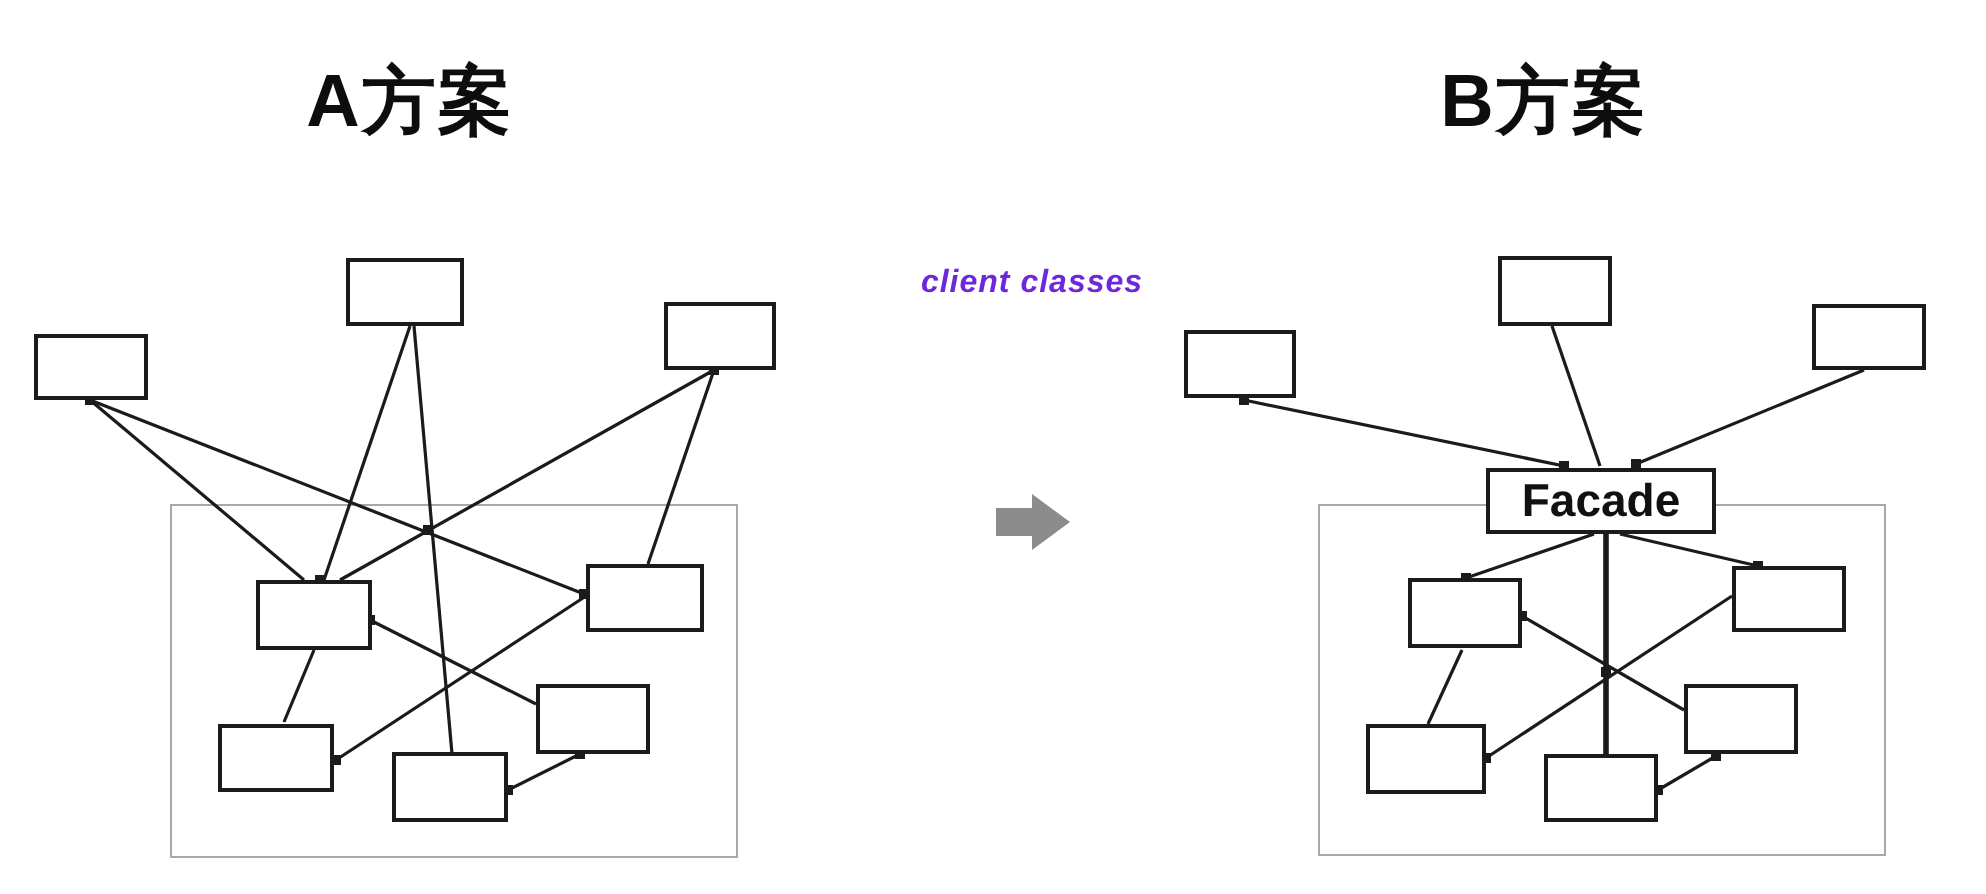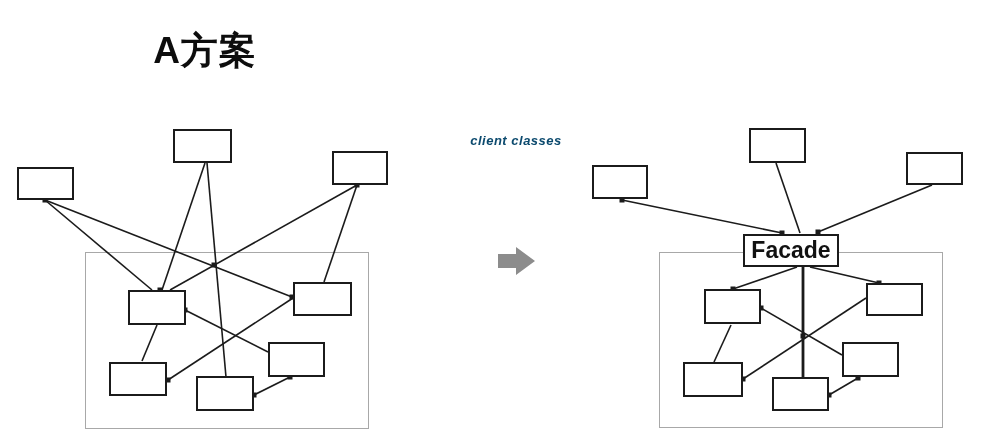--- a/index.html
+++ b/index.html
@@ -16,24 +16,24 @@
     transform: translateX(-50%);
     font-size: 37px;
     font-weight: bold;
     color: #0d0d0d;
     white-space: nowrap;
     letter-spacing: 1px;
   }
   .caption {
     position: absolute;
     transform: translateX(-50%);
-    font-size: 13px;
+    font-size: 16px;
     font-weight: bold;
     font-style: italic;
-    color: #0c4a6e;
+    color: #6d28d9;
     white-space: nowrap;
     letter-spacing: 0.5px;
   }
   .container-box {
     position: absolute;
     border: 1px solid #a8a8a8;
     background: transparent;
     box-sizing: border-box;
     z-index: 1;
   }
@@ -65,20 +65,21 @@
     z-index: 2;
   }
 </style>
 </head>
 <body>
 
 <div class="canvas">
 
   <div class="plan-title" style="left:205px; top:26px;">A方案</div>
 
+  <div class="plan-title" style="left:772px; top:26px;">B方案</div>
 
   <div class="caption" style="left:516px; top:133px;">client classes</div>
 
 
   <svg class="arrow-icon" style="left:494px; top:243px;" width="46" height="36" viewBox="0 0 46 36">
     <polygon points="4,11 22,11 22,4 41,18 22,32 22,25 4,25" fill="#8c8c8c"></polygon>
   </svg>
 
   <svg id="edges-layer" width="993" height="447" viewBox="0 0 993 447">
       <line x1="45" y1="200" x2="152" y2="290" stroke="#1b1b1b" stroke-width="1.6"></line>
@@ -128,19 +129,19 @@
     <div class="node-box" style="left: 332px; top: 151px; width: 56px; height: 34px; border-color: rgb(27, 27, 27); background: rgb(255, 255, 255);"></div>
     <div class="node-box" style="left: 128px; top: 290px; width: 58px; height: 35px; border-color: rgb(27, 27, 27); background: rgb(255, 255, 255);"></div>
     <div class="node-box" style="left: 293px; top: 282px; width: 59px; height: 34px; border-color: rgb(27, 27, 27); background: rgb(255, 255, 255);"></div>
     <div class="node-box" style="left: 109px; top: 362px; width: 58px; height: 34px; border-color: rgb(27, 27, 27); background: rgb(255, 255, 255);"></div>
     <div class="node-box" style="left: 196px; top: 376px; width: 58px; height: 35px; border-color: rgb(27, 27, 27); background: rgb(255, 255, 255);"></div>
     <div class="node-box" style="left: 268px; top: 342px; width: 57px; height: 35px; border-color: rgb(27, 27, 27); background: rgb(255, 255, 255);"></div>
     <div class="container-box" style="left: 659px; top: 252px; width: 284px; height: 176px; border-color: rgb(168, 168, 168);"></div>
     <div class="node-box" style="left: 592px; top: 165px; width: 56px; height: 34px; border-color: rgb(27, 27, 27); background: rgb(255, 255, 255);"></div>
     <div class="node-box" style="left: 749px; top: 128px; width: 57px; height: 35px; border-color: rgb(27, 27, 27); background: rgb(255, 255, 255);"></div>
     <div class="node-box" style="left: 906px; top: 152px; width: 57px; height: 33px; border-color: rgb(27, 27, 27); background: rgb(255, 255, 255);"></div>
-    <div class="node-box facade-box" style="left: 743px; top: 234px; width: 96px; height: 33px; border-color: rgb(27, 27, 27); background: rgb(255, 255, 255);">Facade</div>
+    <div class="node-box facade-box" style="left: 743px; top: 234px; width: 115px; height: 33px; border-color: rgb(27, 27, 27); background: rgb(255, 255, 255);">Facade</div>
     <div class="node-box" style="left: 704px; top: 289px; width: 57px; height: 35px; border-color: rgb(27, 27, 27); background: rgb(255, 255, 255);"></div>
     <div class="node-box" style="left: 866px; top: 283px; width: 57px; height: 33px; border-color: rgb(27, 27, 27); background: rgb(255, 255, 255);"></div>
     <div class="node-box" style="left: 683px; top: 362px; width: 60px; height: 35px; border-color: rgb(27, 27, 27); background: rgb(255, 255, 255);"></div>
     <div class="node-box" style="left: 772px; top: 377px; width: 57px; height: 34px; border-color: rgb(27, 27, 27); background: rgb(255, 255, 255);"></div>
     <div class="node-box" style="left: 842px; top: 342px; width: 57px; height: 35px; border-color: rgb(27, 27, 27); background: rgb(255, 255, 255);"></div>
   </div>
 
 </body></html>

